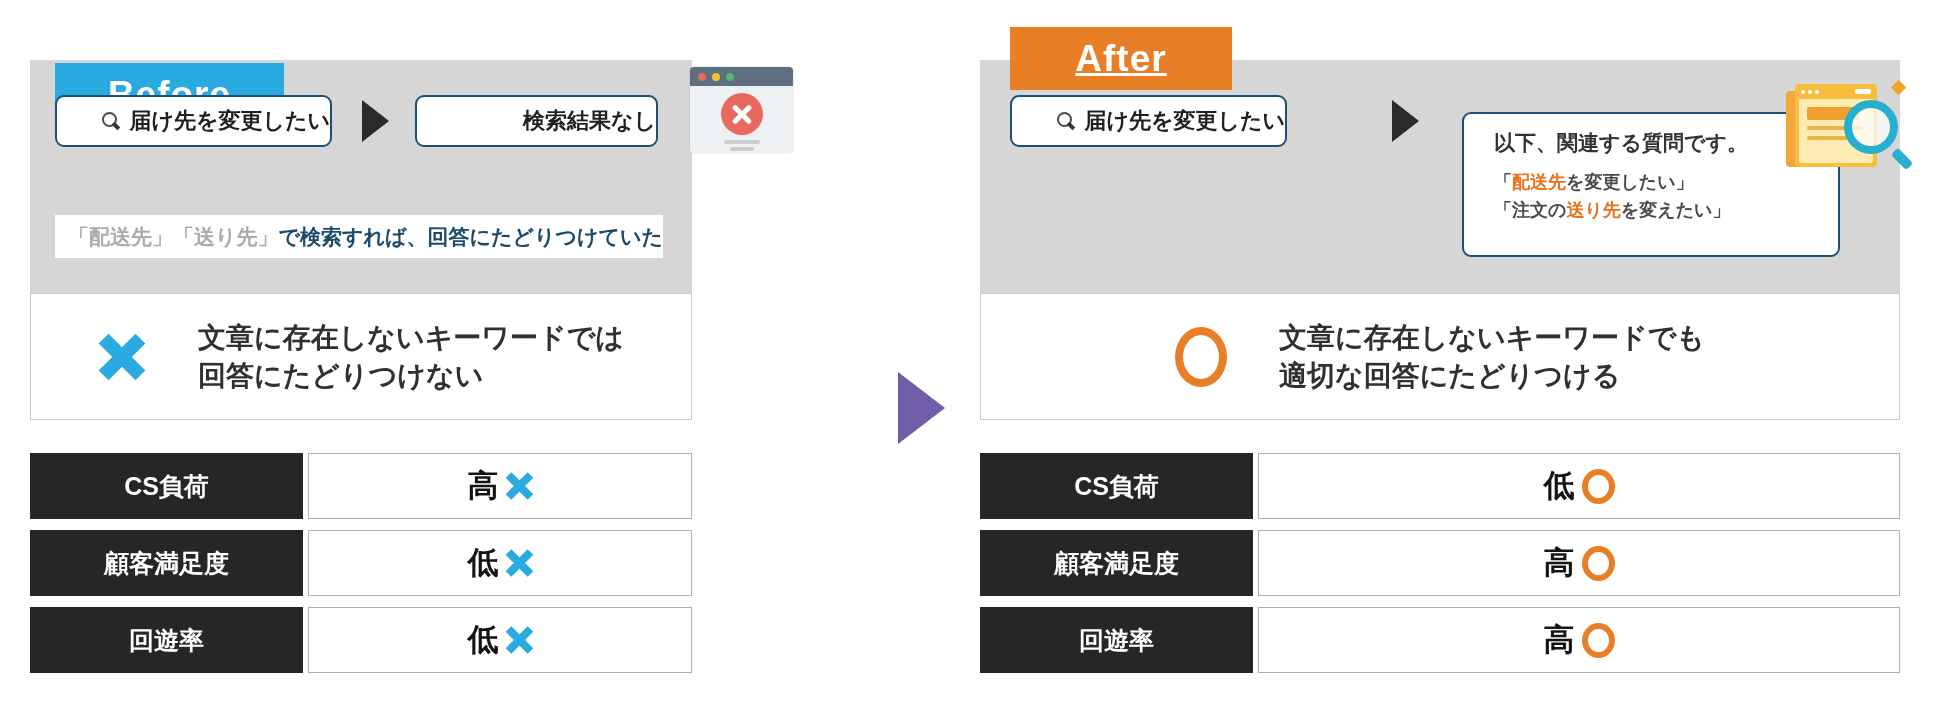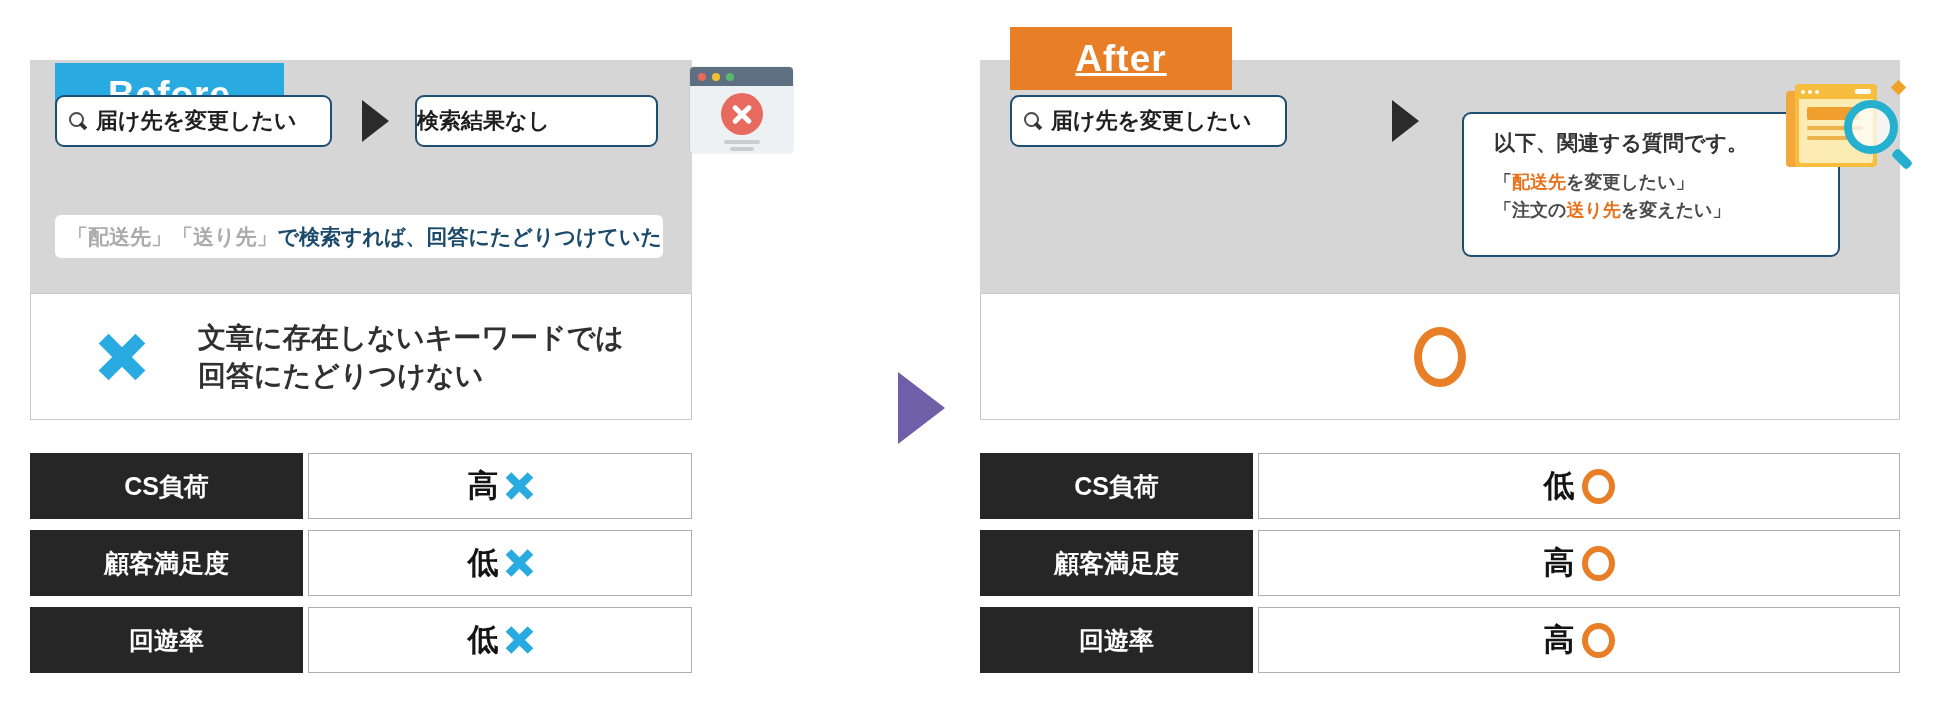--- a/index.html
+++ b/index.html
@@ -1,20 +1,20 @@
 <!DOCTYPE html>
 <html><head>
 <meta charset="utf-8">
 <style>
   html,body { margin:0; padding:0; background:#ffffff; }
   .canvas {
     position:relative; width:1950px; height:709px; background:#ffffff;
     font-family:"Liberation Sans","DejaVu Sans",sans-serif; overflow:hidden;
   }
-  .abs { position:absolute; }
+  .abs { position:absolute;justify-content:flex-end; }
 
   
   .panel-label {
     display:flex; align-items:center; justify-content:center;
     color:#ffffff; font-size:37px; font-weight:bold; letter-spacing:1px;
   }
   .lbl-before { background:#29abe2; }
   .lbl-after  { background:#e87e25; }
 
   
@@ -41,21 +41,21 @@
 
   .flow-arrow {
     width:0; height:0;
     border-top:21px solid transparent; border-bottom:21px solid transparent;
     border-left:27px solid #2b2b2b;
   }
 
   
   .keyword-bar {
     background:#ffffff; display:flex; align-items:center; padding-left:12px;
-    font-size:21px; font-weight:bold; box-sizing:border-box; white-space:nowrap;border-radius:6px;
+    font-size:21px; font-weight:bold; box-sizing:border-box; white-space:nowrap;
   }
   .kw-muted { color:#ababab; }
   .kw-emph  { color:#1b4a6b; }
 
   
   .verdict-box {
     background:#ffffff; border:1px solid #c9c9c9; box-sizing:border-box;
     display:flex; align-items:center; justify-content:center; gap:52px;
   }
   .verdict-text { font-size:28px; font-weight:bold; color:#303030; line-height:1.35; }
@@ -242,20 +242,24 @@
         <div class="doc-line dl2"></div>
       </div>
     </div>
     <div class="doc-mag"></div>
     <div class="doc-mag-handle"></div>
     <div class="sparkle"></div>
   </div>
 
   <div class="abs verdict-box" style="left:980px; top:293px; width:920px; height:127px;">
     <span class="ring ring-lg"></span>
+    <div class="verdict-text">
+      <div>文章に存在しないキーワードでも</div>
+      <div>適切な回答にたどりつける</div>
+    </div>
   </div>
 
   <div class="abs t-row" style="left:980px; top:453px; width:920px; height:66px;">
     <div class="t-label">CS負荷</div>
     <div class="t-value">
       <span>低</span>
       <span class="ring ring-sm"></span>
     </div>
   </div>
   <div class="abs t-row" style="left:980px; top:530px; width:920px; height:66px;">

